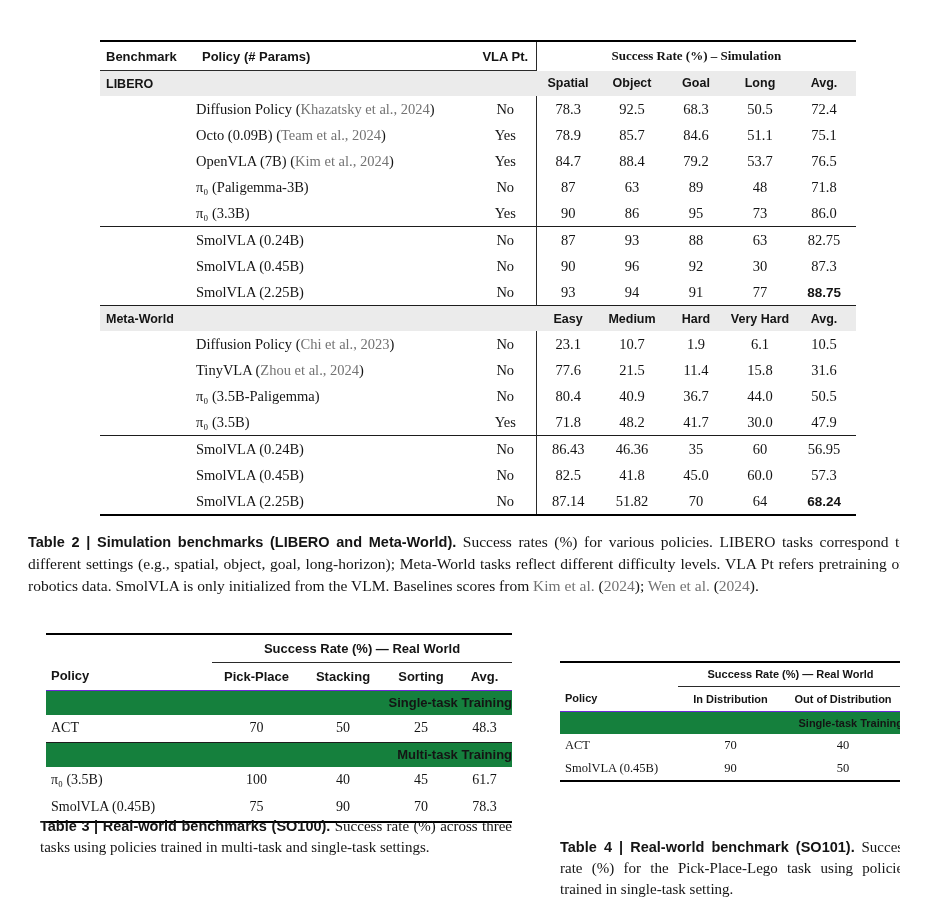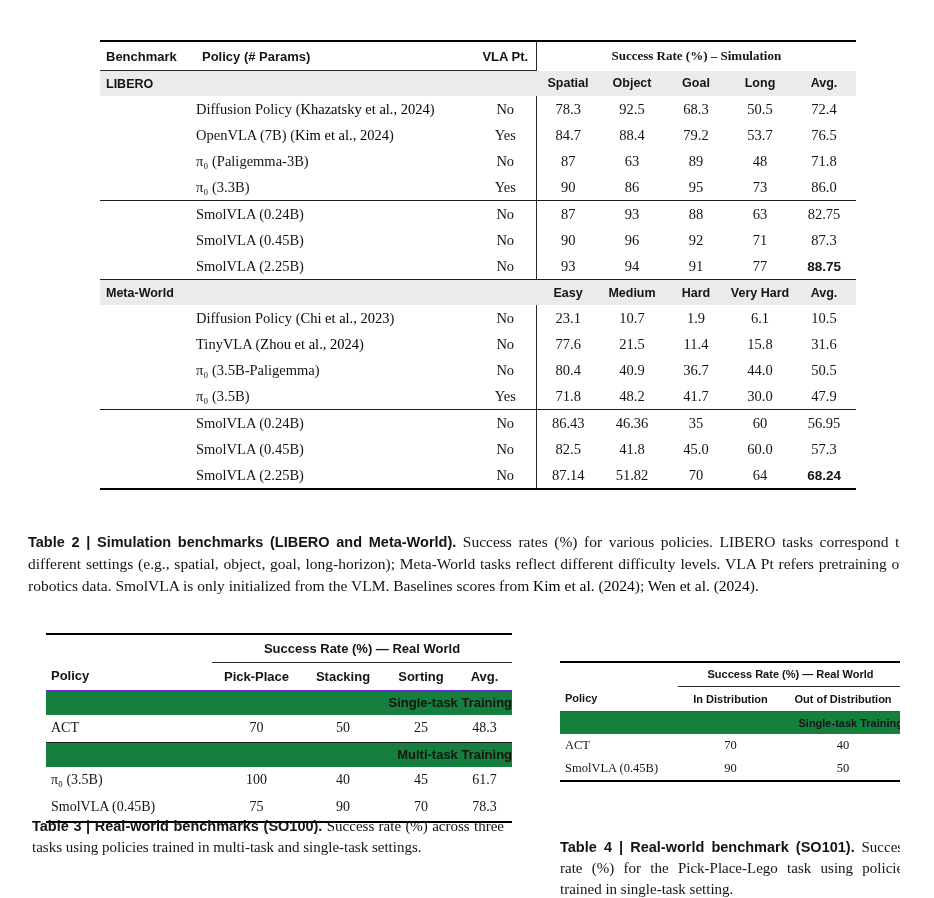--- a/index.html
+++ b/index.html
@@ -45,25 +45,25 @@
   #table4 .rw { width:343px; font-size:12.5px; }
   #table4 .rw .gh, #table4 .rw tr.hdr th, #table4 .rw tr.band td { font-size:11px; }
   #table4 .rw .gh { height:22px; }
   #table4 .rw tr.hdr th { height:24px; }
   #table4 .rw tr.band td { height:22px; }
   #table4 .rw td { height:23px; }
 
   
   .caption { position:absolute; text-align:justify; }
   #caption2 { left:28px; top:531px; width:879px; font-size:15.5px; line-height:1.41; }
-  #caption3 { left:32px; top:816px; width:472px; font-size:15px; line-height:1.4; }
+  #caption3 { left:40px; top:816px; width:472px; font-size:15px; line-height:1.4; }
   #caption4 { left:560px; top:837px; width:349px; font-size:15px; line-height:1.4; }
   .seg-bold { font:700 14.5px "Liberation Sans",sans-serif; }
   #caption4 .seg-bold, #caption3 .seg-bold { font-size:14.5px; }
-  .seg-cite { color:#000000; }
+  .seg-cite { color:#737373; }
   .seg-plain { }
 </style>
 </head>
 <body>
 
 <div class="page">
 
   <div id="table2">
     <table class="t2">
       <colgroup>
@@ -98,20 +98,30 @@
             <td class="c-policy"><span>Diffusion Policy</span> (<span class="seg-cite">Khazatsky et al., 2024</span>)</td>
             <td class="c-vla">No</td>
             <td class="c-num c-n0">78.3</td>
             <td class="c-num">92.5</td>
             <td class="c-num">68.3</td>
             <td class="c-num">50.5</td>
             <td class="c-num">72.4</td>
           </tr>
           <tr class="data">
             <td class="c-bench"></td>
+            <td class="c-policy"><span>Octo (0.09B)</span> (<span class="seg-cite">Team et al., 2024</span>)</td>
+            <td class="c-vla">Yes</td>
+            <td class="c-num c-n0">78.9</td>
+            <td class="c-num">85.7</td>
+            <td class="c-num">84.6</td>
+            <td class="c-num">51.1</td>
+            <td class="c-num">75.1</td>
+          </tr>
+          <tr class="data">
+            <td class="c-bench"></td>
             <td class="c-policy"><span>OpenVLA (7B)</span> (<span class="seg-cite">Kim et al., 2024</span>)</td>
             <td class="c-vla">Yes</td>
             <td class="c-num c-n0">84.7</td>
             <td class="c-num">88.4</td>
             <td class="c-num">79.2</td>
             <td class="c-num">53.7</td>
             <td class="c-num">76.5</td>
           </tr>
           <tr class="data">
             <td class="c-bench"></td>
@@ -143,21 +153,21 @@
             <td class="c-num">63</td>
             <td class="c-num">82.75</td>
           </tr>
           <tr class="data">
             <td class="c-bench"></td>
             <td class="c-policy"><span>SmolVLA (0.45B)</span></td>
             <td class="c-vla">No</td>
             <td class="c-num c-n0">90</td>
             <td class="c-num">96</td>
             <td class="c-num">92</td>
-            <td class="c-num">71</td>
+            <td class="c-num">30</td>
             <td class="c-num">87.3</td>
           </tr>
           <tr class="data">
             <td class="c-bench"></td>
             <td class="c-policy"><span>SmolVLA (2.25B)</span></td>
             <td class="c-vla">No</td>
             <td class="c-num c-n0">93</td>
             <td class="c-num">94</td>
             <td class="c-num">91</td>
             <td class="c-num">77</td>

